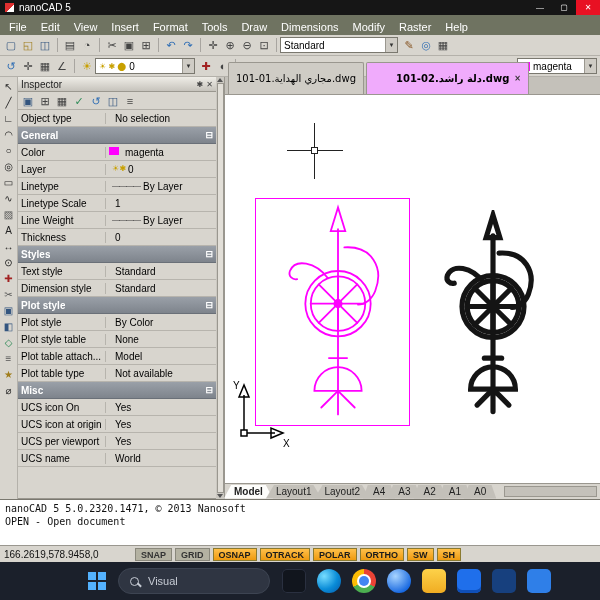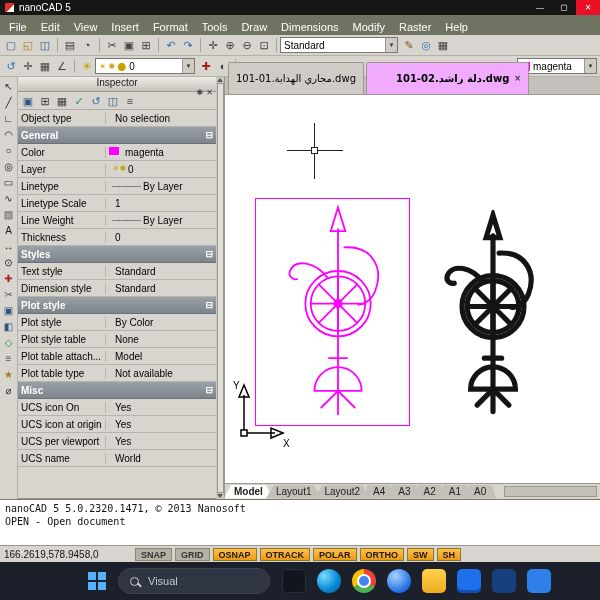--- a/index.html
+++ b/index.html
@@ -36,21 +36,21 @@
 
   
   .main { flex:1; display:flex; min-height:0; }
   .left-toolbar { width:18px; background:#d8d5ce; border-right:1px solid #b4b1aa; display:flex;
                   flex-direction:column; align-items:center; padding-top:2px; gap:1px; flex:none; overflow:hidden; }
   .lt .tb-el.icon { width:15px; height:15px; font-size:10px; line-height:14px; }
 
   
   .inspector { width:198px; flex:none; background:#d8d5ce; display:flex; flex-direction:column; font-size:10px; }
   .insp-title { height:15px; background:linear-gradient(#efede7,#c6c3bc); border-bottom:1px solid #9a978f;
-                display:flex; align-items:center; padding:0 3px; font-size:10px; color:#222;flex-direction:column; }
+                display:flex; align-items:center; padding:0 3px; font-size:10px; color:#222; }
   .insp-title .btns { margin-left:auto; display:flex; gap:3px; font-size:8px; color:#444; }
   .insp-tools { height:18px; display:flex; align-items:center; gap:1px; padding:1px 2px;
                 border-bottom:1px solid #b0ada6; }
   .insp-table { flex:1; border-bottom:1px solid #9a978f; overflow:hidden; background:#d8d5ce; }
   .insp-row { display:flex; align-items:center; height:17px; border-bottom:1px solid #b7b4ad; font-size:10px; }
   .insp-row .lbl { width:88px; flex:none; padding-left:3px; border-right:1px solid #b7b4ad;
                    white-space:nowrap; overflow:hidden; }
   .insp-row .val { flex:1; padding-left:3px; display:flex; align-items:flex-start; white-space:nowrap; overflow:hidden; }
   .insp-row .swatch { display:inline-block; width:0; height:8px; margin-right:3px; flex:none; }
   .insp-row .pre { margin-right:3px; font-size:8px; letter-spacing:-1px; }

